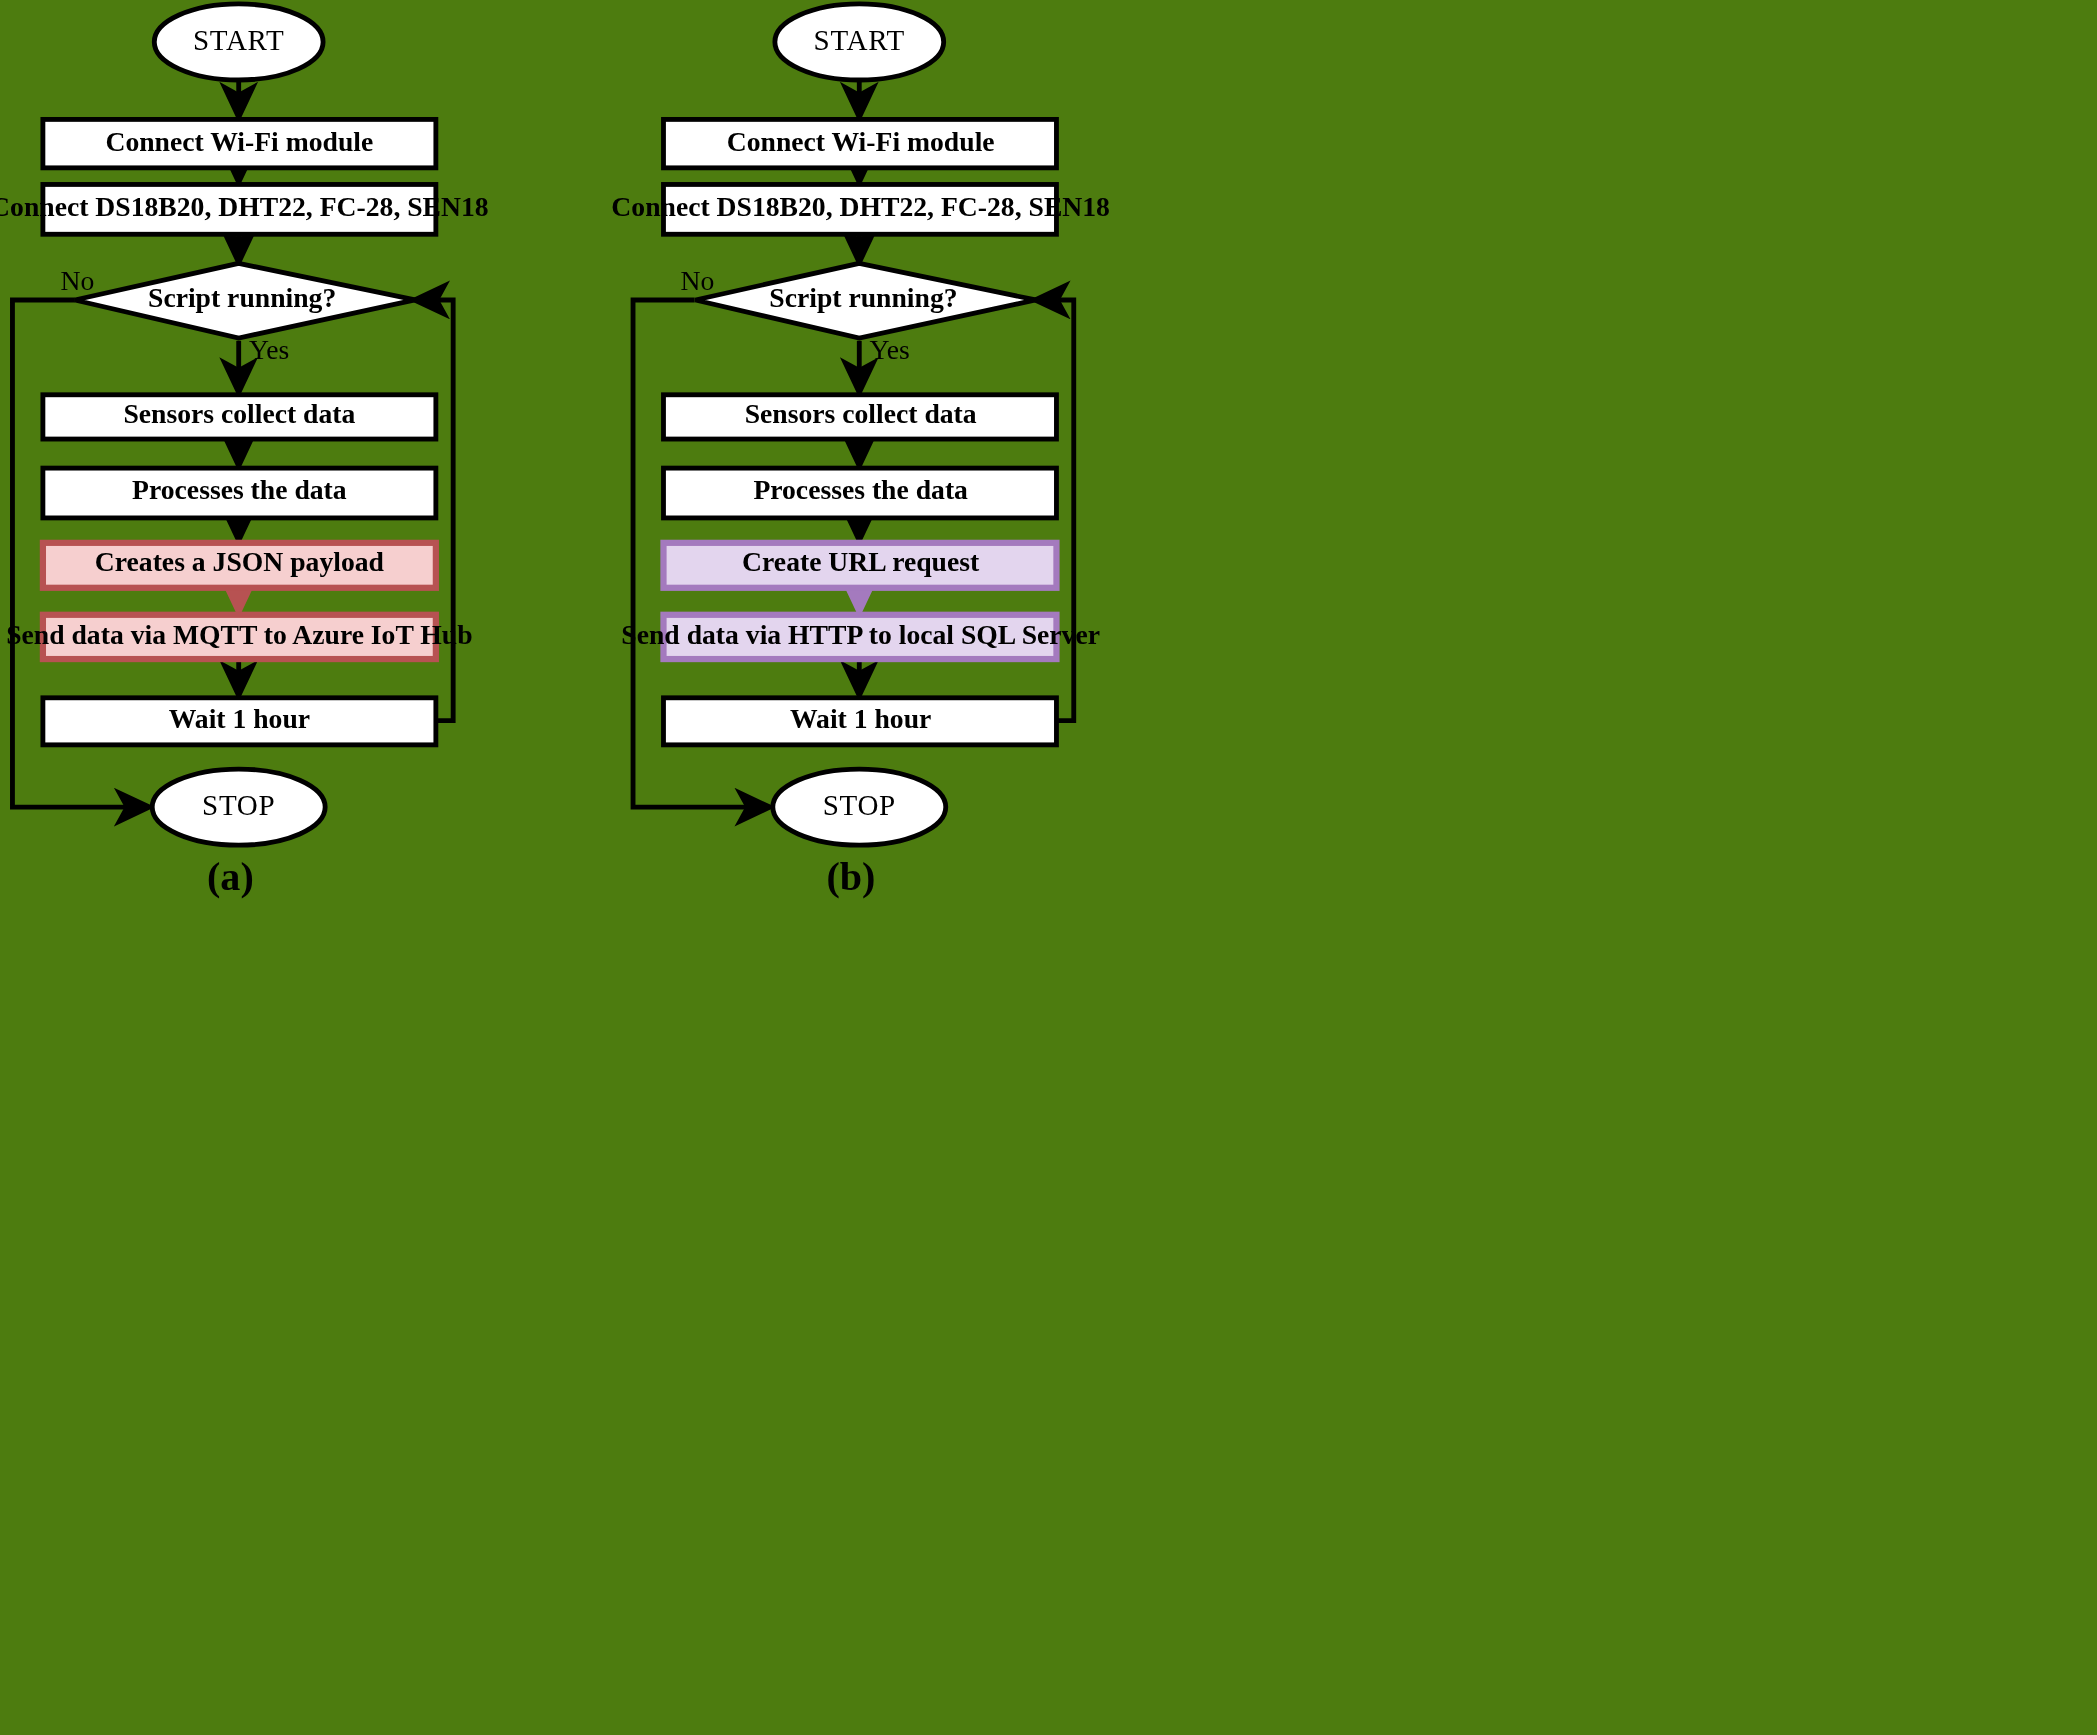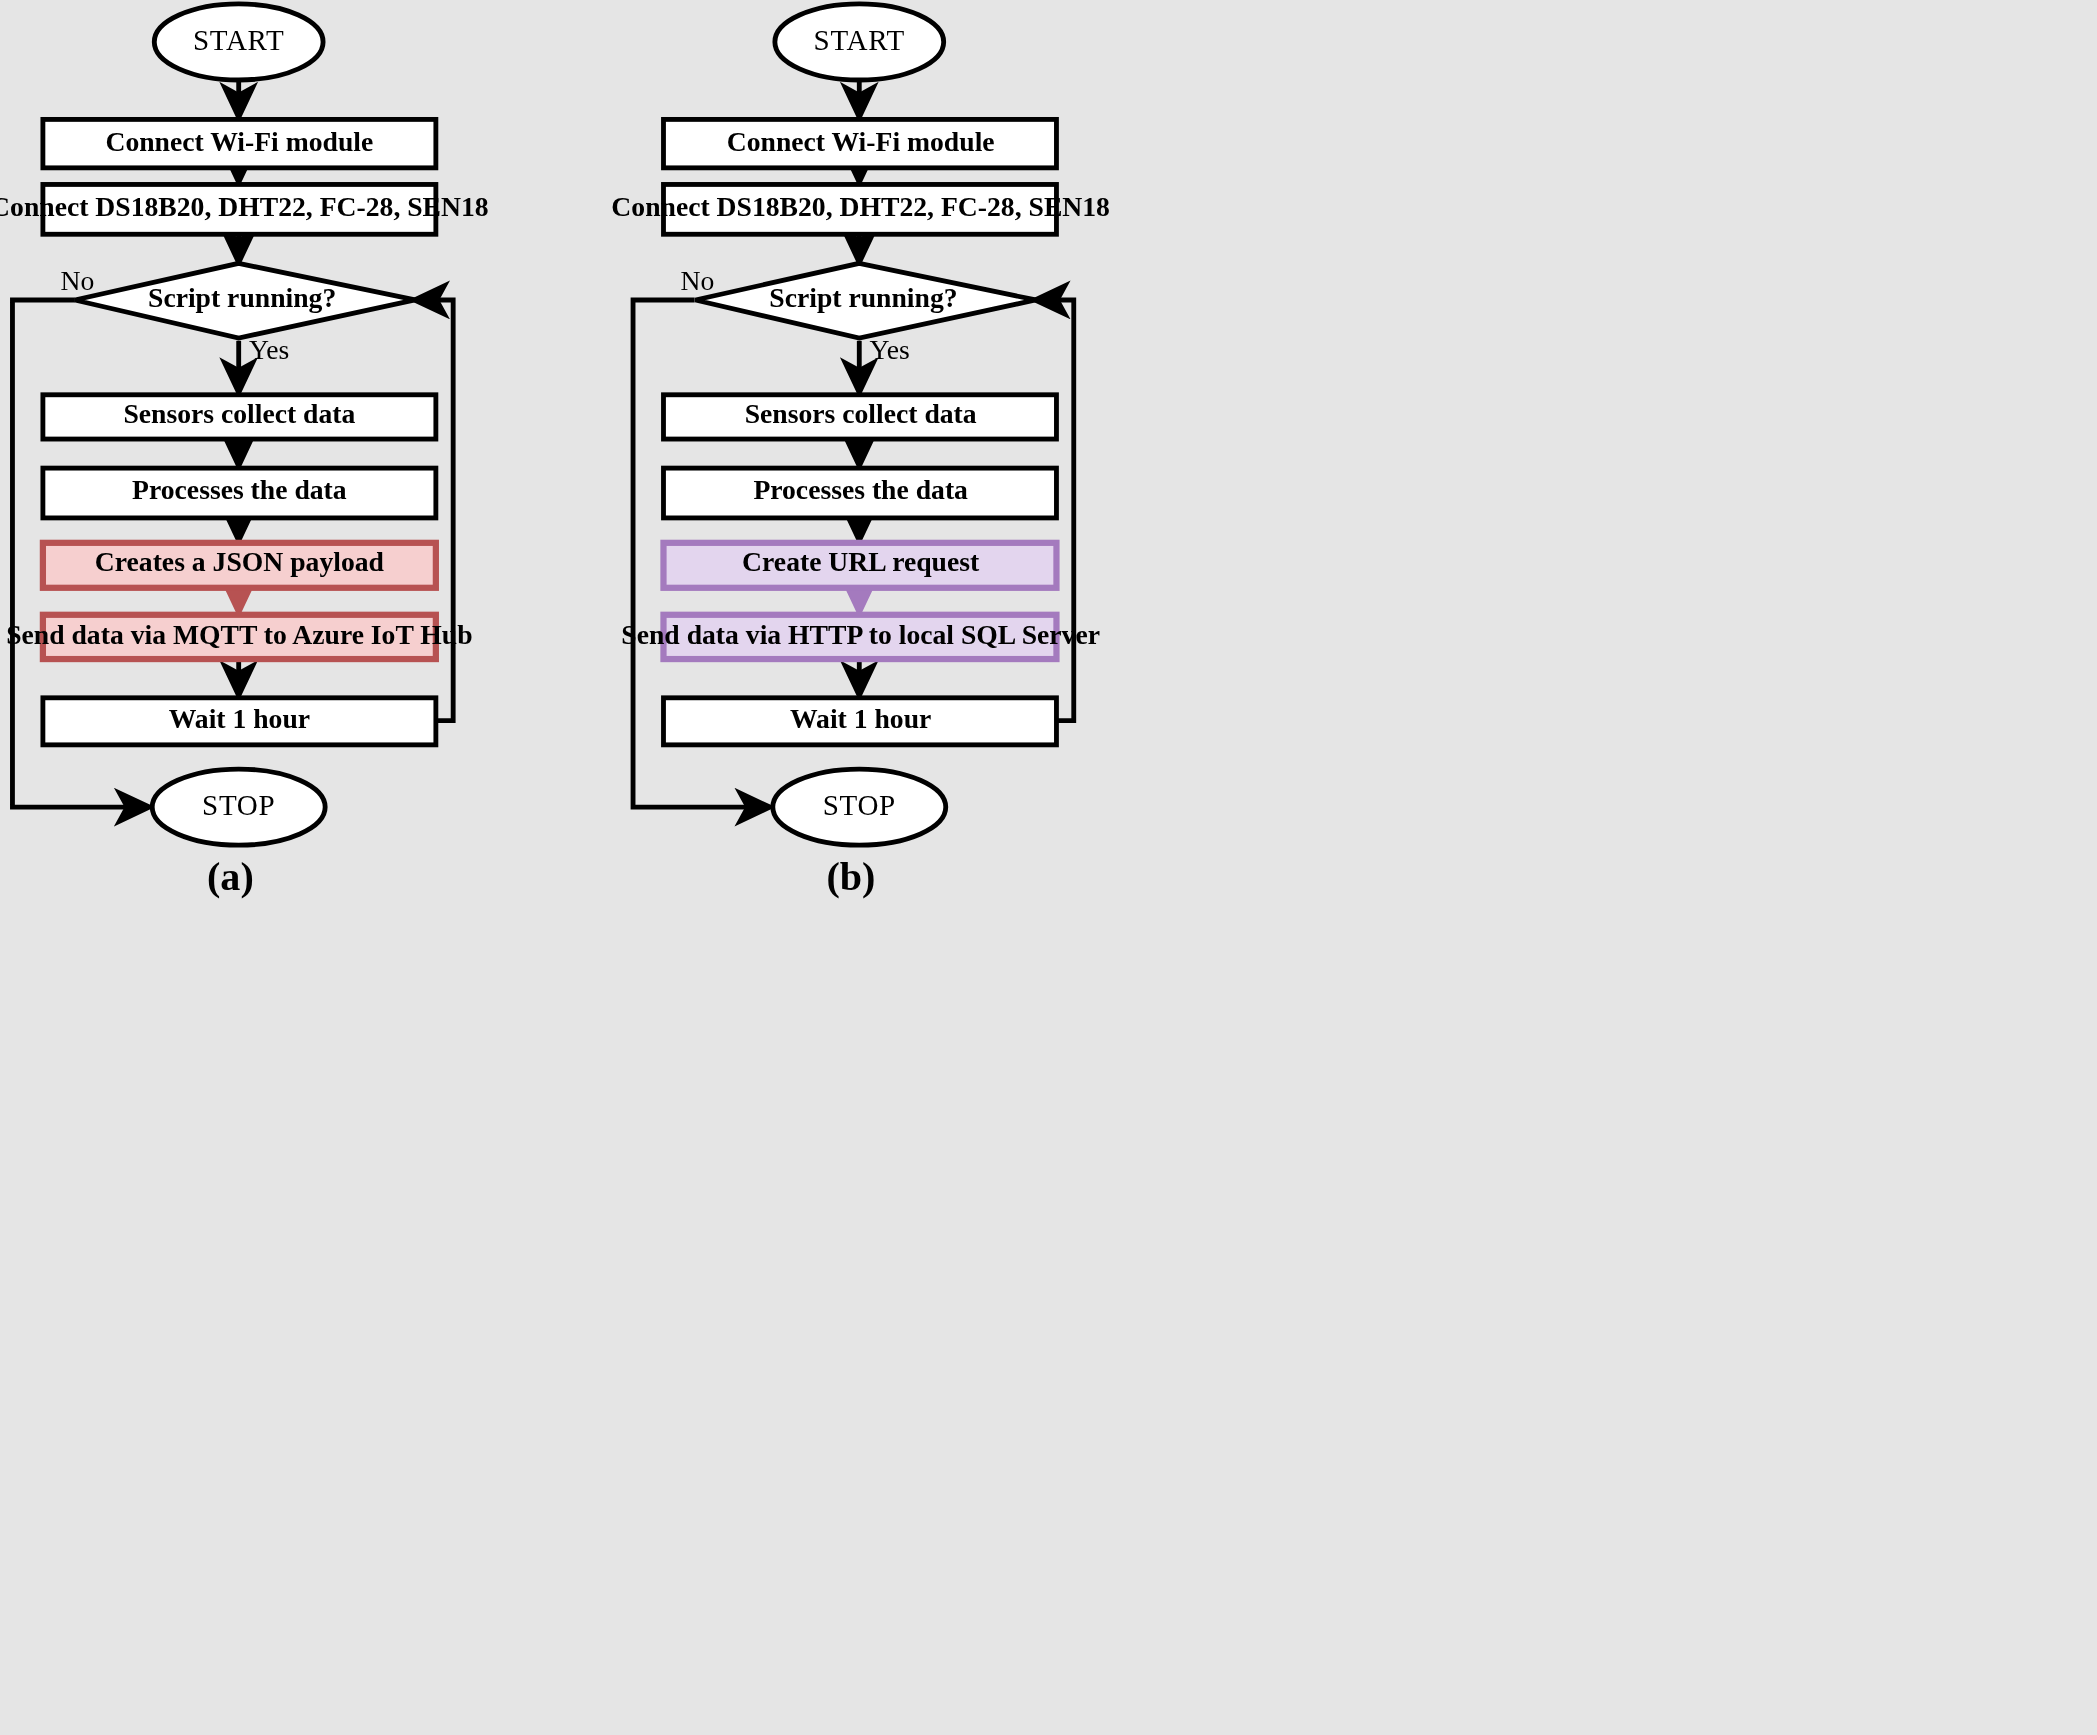--- a/index.html
+++ b/index.html
@@ -10,21 +10,21 @@
   body {
     width: 2097px;
     height: 1736px;
     font-family: "Liberation Serif", "DejaVu Serif", serif;
     overflow: hidden;
   }
   #stage {
     position: relative;
     width: 2097px;
     height: 1736px;
-    background: #e5e5e5;
+    background: #4d7c0f;
   }
   svg.flow {
     position: absolute;
     top: 0;
     left: 0;
     width: 2097px;
     height: 1736px;
   }
   .node-text {
     font-family: "Liberation Serif", "DejaVu Serif", serif;

